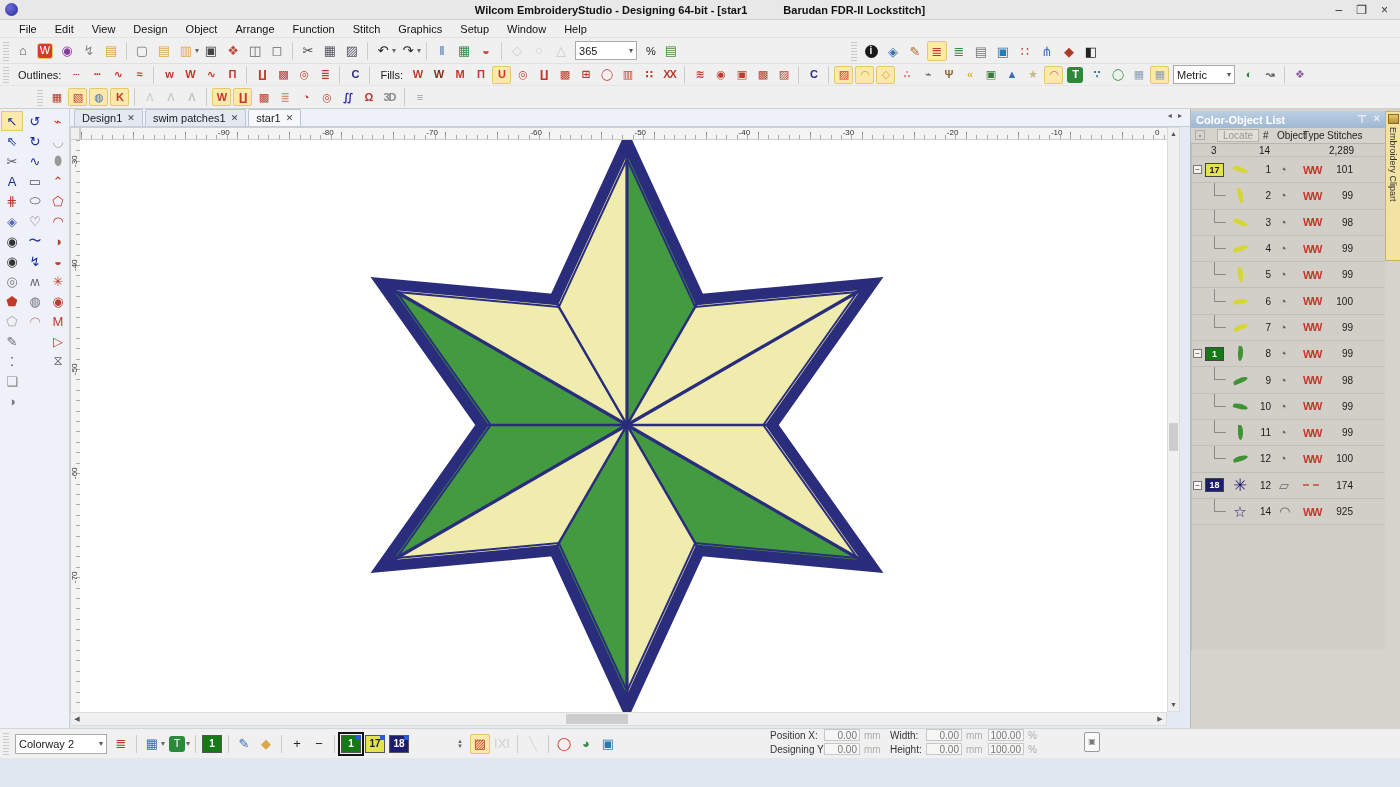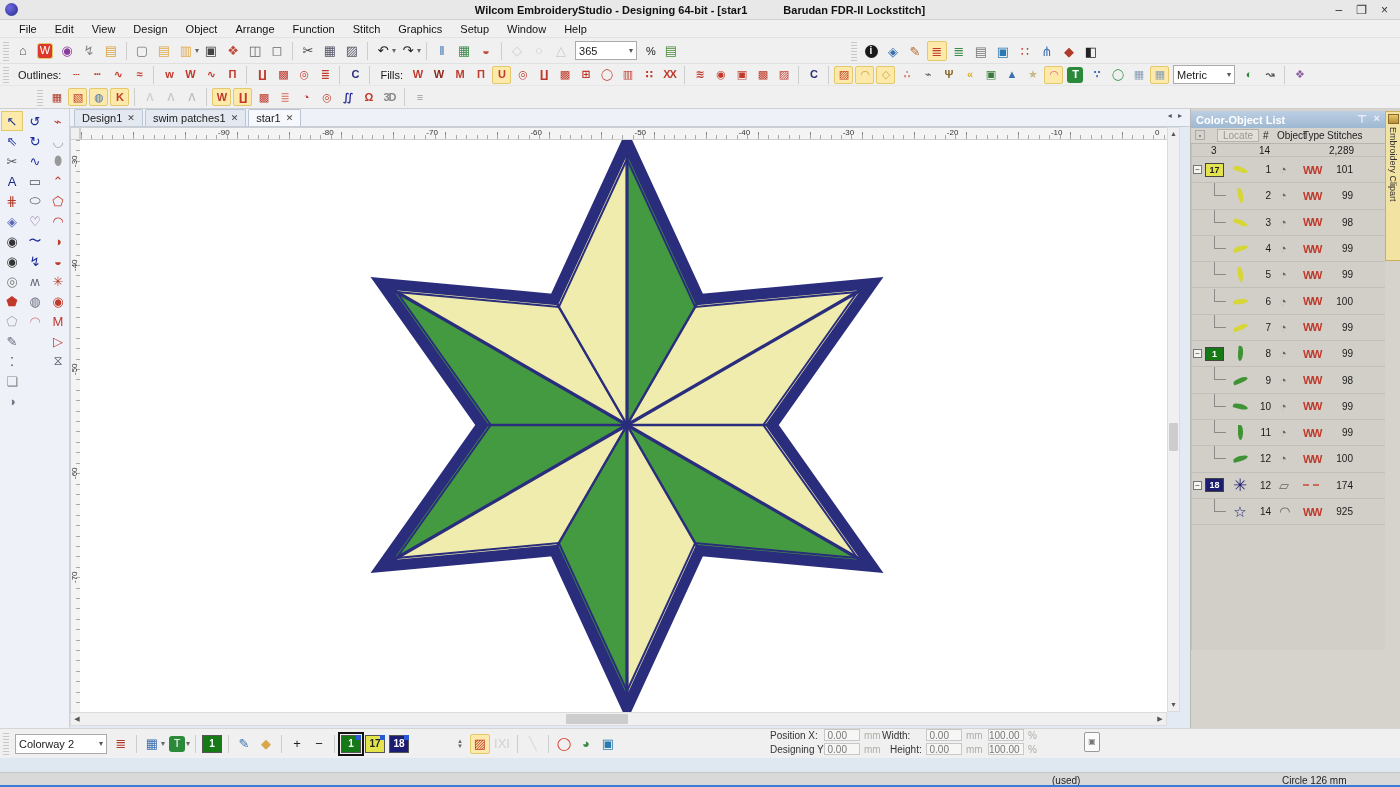--- a/index.html
+++ b/index.html
@@ -95,21 +95,21 @@
 
   
   .btb { position:absolute; left:0; top:728px; width:1400px; height:30px; background:#f0f0f0; border-top:1px solid #d5d5d5; display:flex; align-items:center; }
   .btb .combo { height:20px; }
   .chip { width:20px; height:18px; border:1px solid #555; display:flex; align-items:center; justify-content:center; font-size:10px; font-weight:bold; position:relative; margin:0 2px; }
   .chip .dot { position:absolute; right:-1px; top:-1px; width:5px; height:5px; background:#2a5ad9; }
   .chip.selected { outline:2px solid #111; outline-offset:1px; }
   .spin { display:flex; flex-direction:column; font-size:6px; color:#666; line-height:5px; margin:0 6px; }
   .posgroup { position:absolute; right:6px; top:729px; width:560px; height:28px; font-size:10px; color:#333; }
   .posgroup .lbl { position:absolute; }
-  .posgroup .fld { position:absolute; width:36px; height:12px; background:#f6f6f4; border:1px solid #c8c8c8; color:#777; font-size:10px; text-align:right; padding-right:12px; line-height:11px; }
+  .posgroup .fld { position:absolute; width:36px; height:12px; background:#f6f6f4; border:1px solid #c8c8c8; color:#777; font-size:10px; text-align:right; padding-right:2px; line-height:11px; }
   .posgroup .un { position:absolute; color:#b0ada6; }
   .lockicon { position:absolute; right:2px; top:3px; width:16px; height:20px; border:1px solid #999; background:#fafafa; border-radius:2px; font-size:8px; color:#777; text-align:center; line-height:18px; }
 
   
   .sb1 { position:absolute; left:0; top:758px; width:1400px; height:14px; background:#ececec; border-top:1px solid #d8d8d8; font-size:10px; color:#222; }
   .sb1 span { position:absolute; top:2px; white-space:pre; }
   .sb2 { position:absolute; left:0; top:772px; width:1400px; height:15px; background:#d9d9d9; border-top:1px solid #c6c6c6; font-size:10px; color:#222; }
   .sb2 span { position:absolute; top:2px; }
   .sb2::after { content:""; position:absolute; left:0; bottom:0; width:100%; height:2px; background:#3a7bd5; }
 </style>
@@ -722,31 +722,27 @@
   </div>
 
   <div class="posgroup">
     <span class="lbl" style="left:228px;top:1px">Position X:</span>
     <span class="fld" style="left:282px;top:0">0.00</span>
     <span class="un" style="left:322px;top:1px">mm</span>
     <span class="lbl" style="left:228px;top:15px">Designing Y:</span>
     <span class="fld" style="left:282px;top:14px">0.00</span>
     <span class="un" style="left:322px;top:15px">mm</span>
 
-    <span class="lbl" style="left:340px;top:1px">Width:</span>
+    <span class="lbl" style="left:348px;top:1px">Width:</span>
     <span class="fld" style="left:384px;top:0">0.00</span>
     <span class="un" style="left:424px;top:1px">mm</span>
     <span class="fld" style="left:446px;top:0">100.00</span>
     <span class="un" style="left:486px;top:1px">%</span>
     <span class="lbl" style="left:348px;top:15px">Height:</span>
     <span class="fld" style="left:384px;top:14px">0.00</span>
     <span class="un" style="left:424px;top:15px">mm</span>
     <span class="fld" style="left:446px;top:14px">100.00</span>
     <span class="un" style="left:486px;top:15px">%</span>
     <span class="lockicon">▣</span>
   </div>
 
-  <div class="sb2">
-    <span style="left:1052px">(used)</span>
-    <span style="left:1282px">Circle 126 mm</span>
-  </div>
 
 </div>
 
 </body></html>

